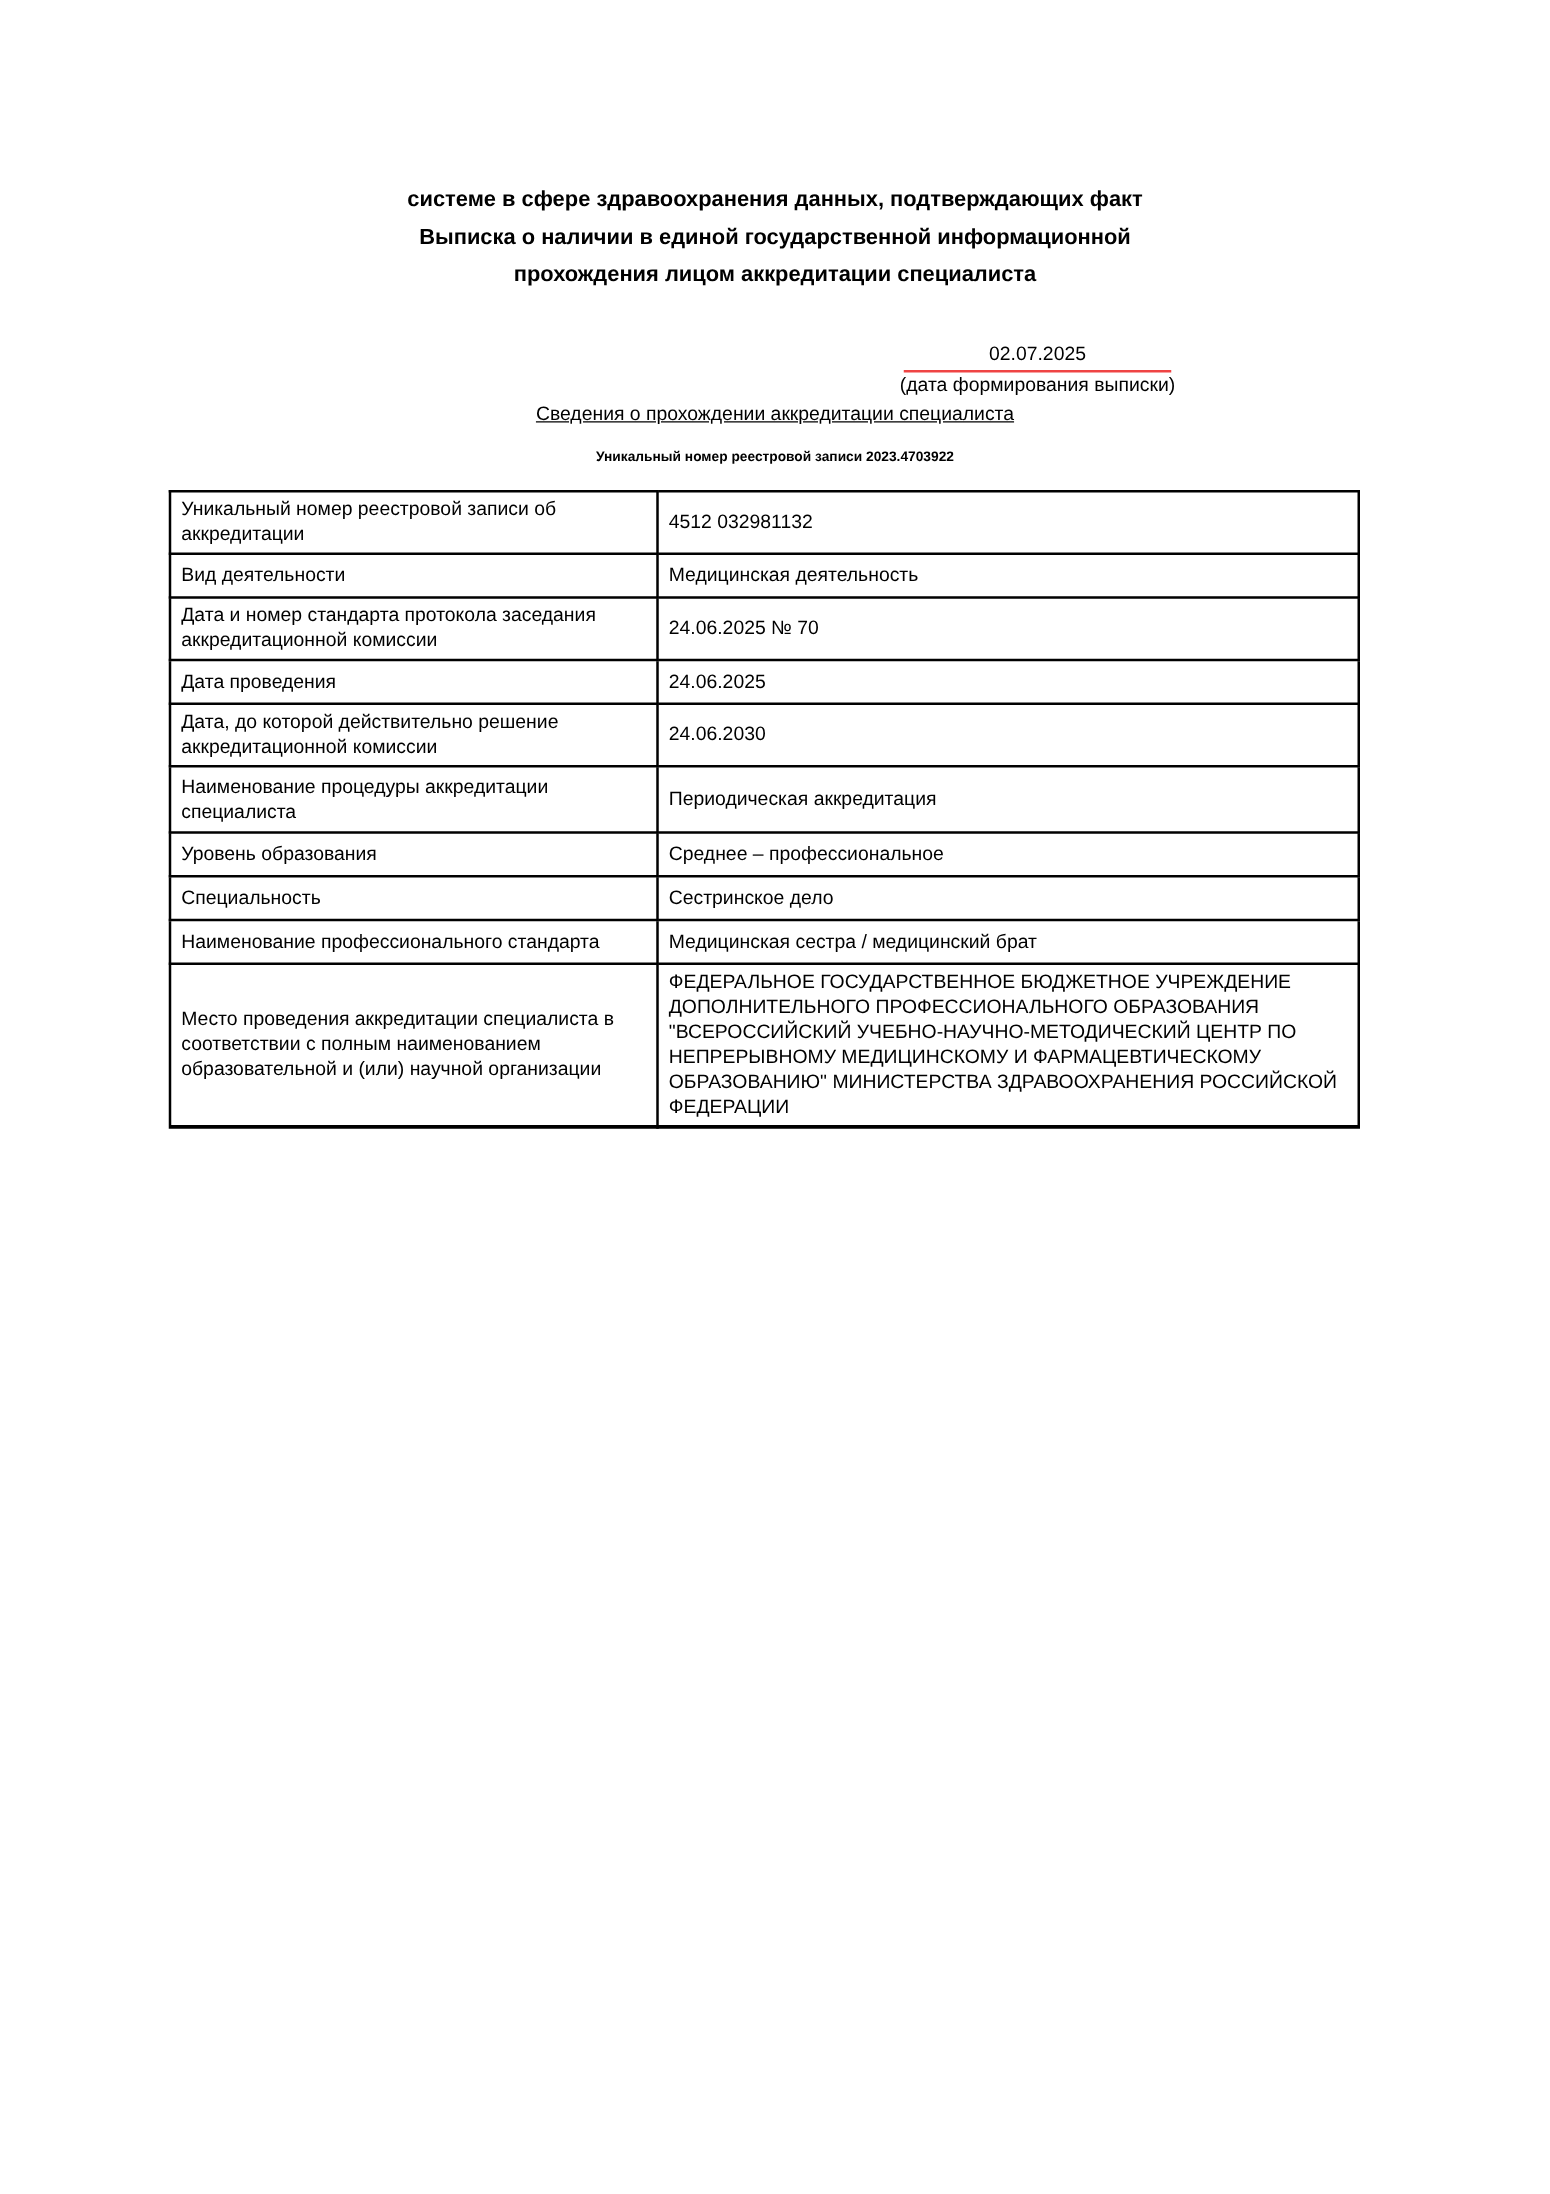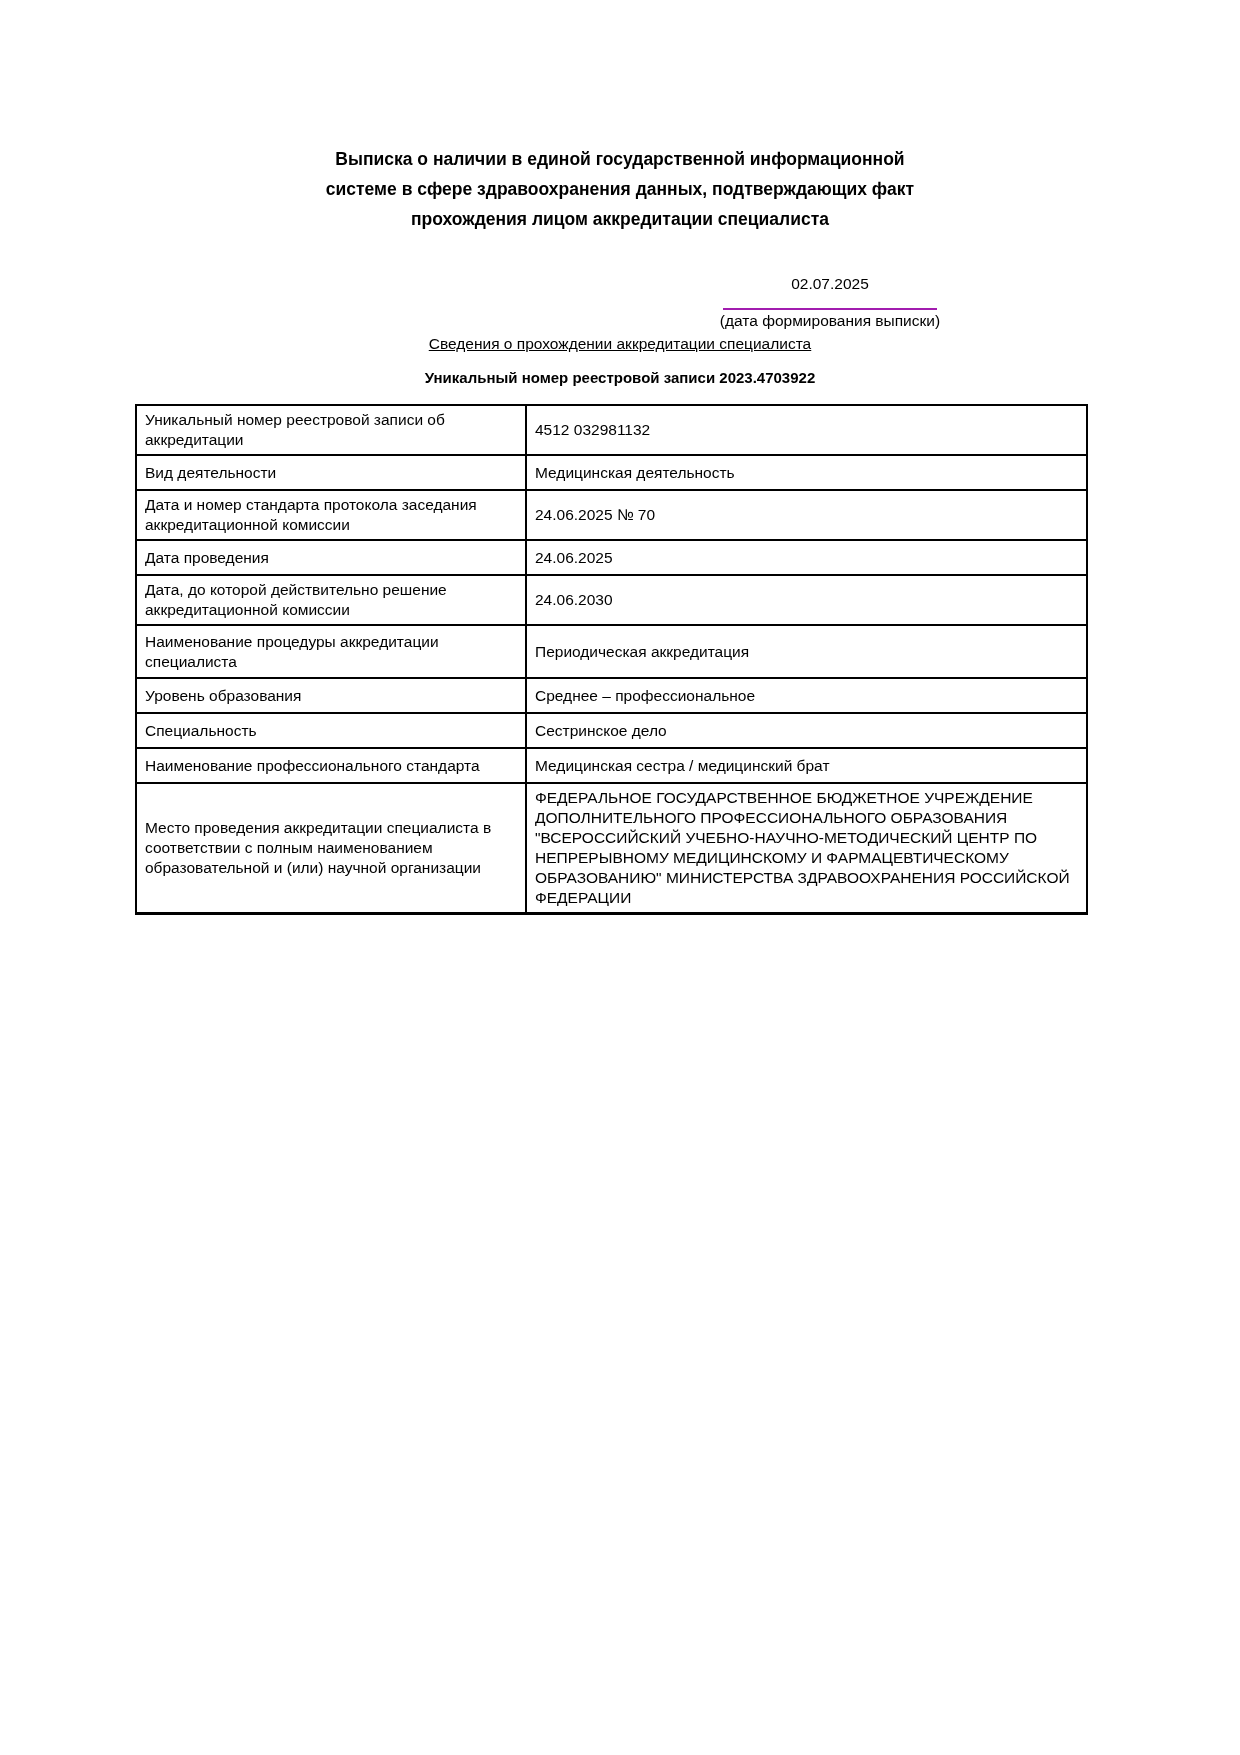--- a/index.html
+++ b/index.html
@@ -23,43 +23,43 @@
   }
   .date-block {
     width: 222px;
     margin: 41px 0 0 719px;
     text-align: center;
     line-height: 18px;
   }
   .date-value {
     display: block;
     margin: 0 4px;
-    padding-bottom: 15px;
-    border-bottom: 2px solid #a21caf;
+    padding-bottom: 3px;
+    border-bottom: 2px solid #ef4444;
   }
   .date-caption {
     display: block;
     padding-top: 2px;
   }
   .intro {
     margin-top: 38px;
     text-align: center;
     line-height: 28px;
   }
   .section-heading {
     margin-top: 4px;
     text-align: center;
     line-height: 20px;
     text-decoration: underline;
   }
   .registry-heading {
     margin-top: 13px;
     text-align: center;
     font-weight: bold;
-    font-size: 15px;
+    font-size: 11px;
     line-height: 22px;
   }
   table.acc-table {
     margin: 15px 0 0 135px;
     width: 953px;
     border-collapse: collapse;
     table-layout: fixed;
     border: 2px solid #000000;
     border-bottom-width: 3px;
   }
@@ -81,22 +81,22 @@
   tr.r8  td { height: 25px; }
   tr.r9  td { height: 25px; }
   tr.r10 td { height: 116px; }
 </style>
 </head>
 <body>
 
 <div class="page">
 
   <div class="doc-title">
+    <div>системе в сфере здравоохранения данных, подтверждающих факт</div>
     <div>Выписка о наличии в единой государственной информационной</div>
-    <div>системе в сфере здравоохранения данных, подтверждающих факт</div>
     <div>прохождения лицом аккредитации специалиста</div>
   </div>
 
   <div class="date-block">
     <span class="date-value">02.07.2025</span>
     <span class="date-caption">(дата формирования выписки)</span>
   </div>
 
 
   <div class="section-heading">Сведения о прохождении аккредитации специалиста</div>

